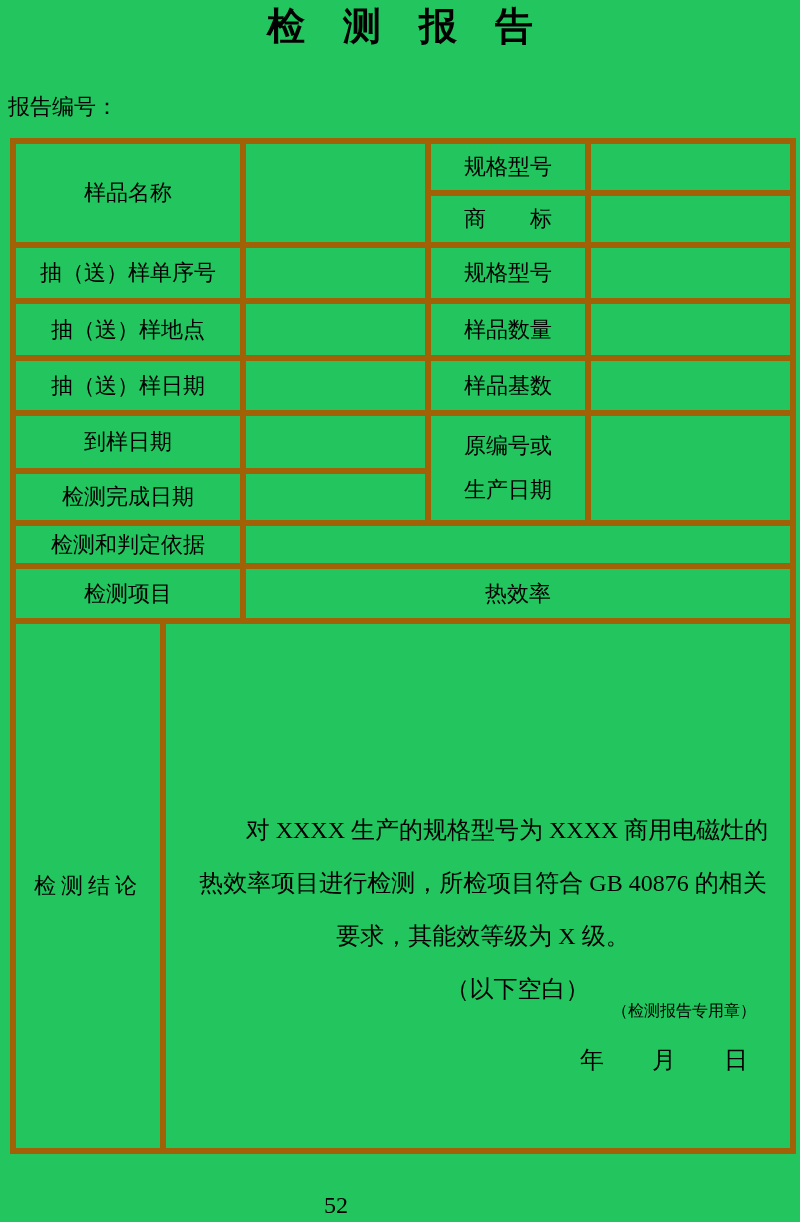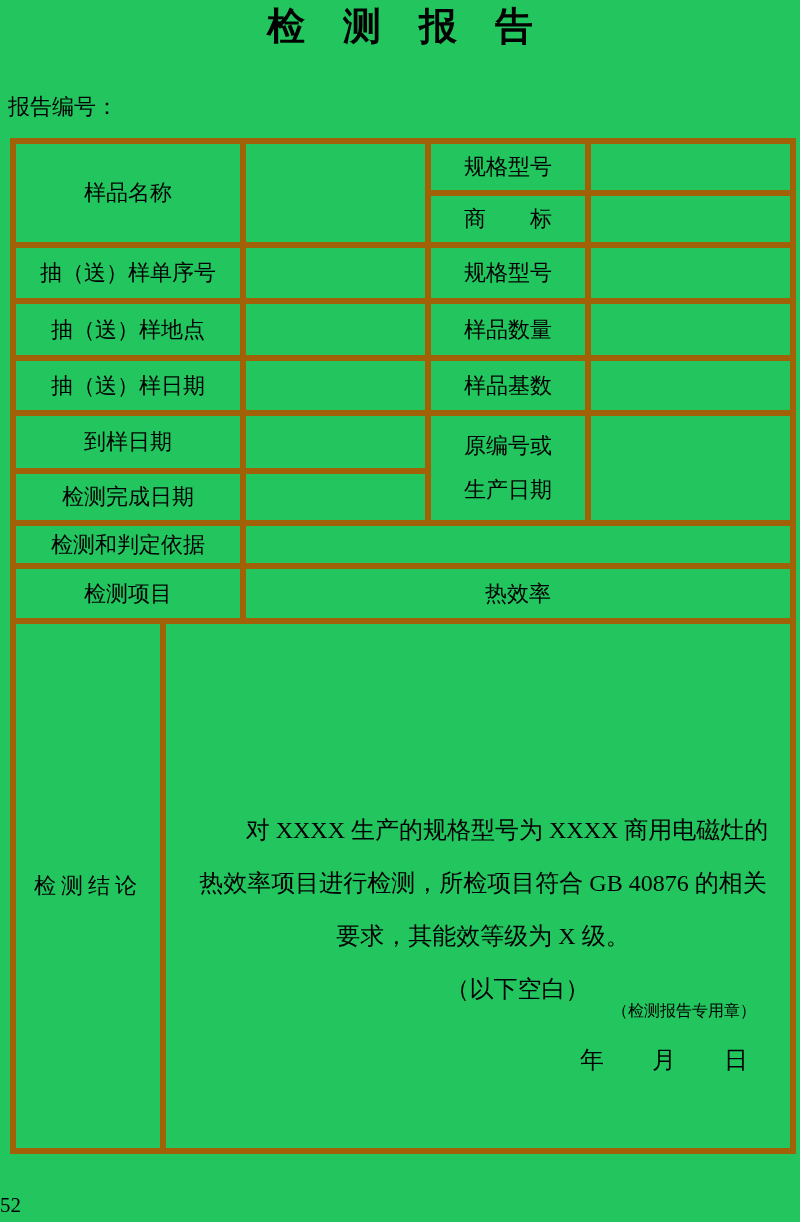--- a/index.html
+++ b/index.html
@@ -94,21 +94,22 @@
     position: absolute;
     top: 419px; right: 42px;
     font-size: 24px;
     line-height: 34px;
     white-space: pre;
   }
   .page-num {
     position: absolute;
     top: 1191px; left: 0;
     width: 672px;
-    font-size: 21px;
+    text-align: center;
+    font-size: 24px;
     line-height: 28px;
   }
 </style>
 </head>
 <body>
 
 <div class="page">
 
   <div class="title">检　测　报　告</div>
 

